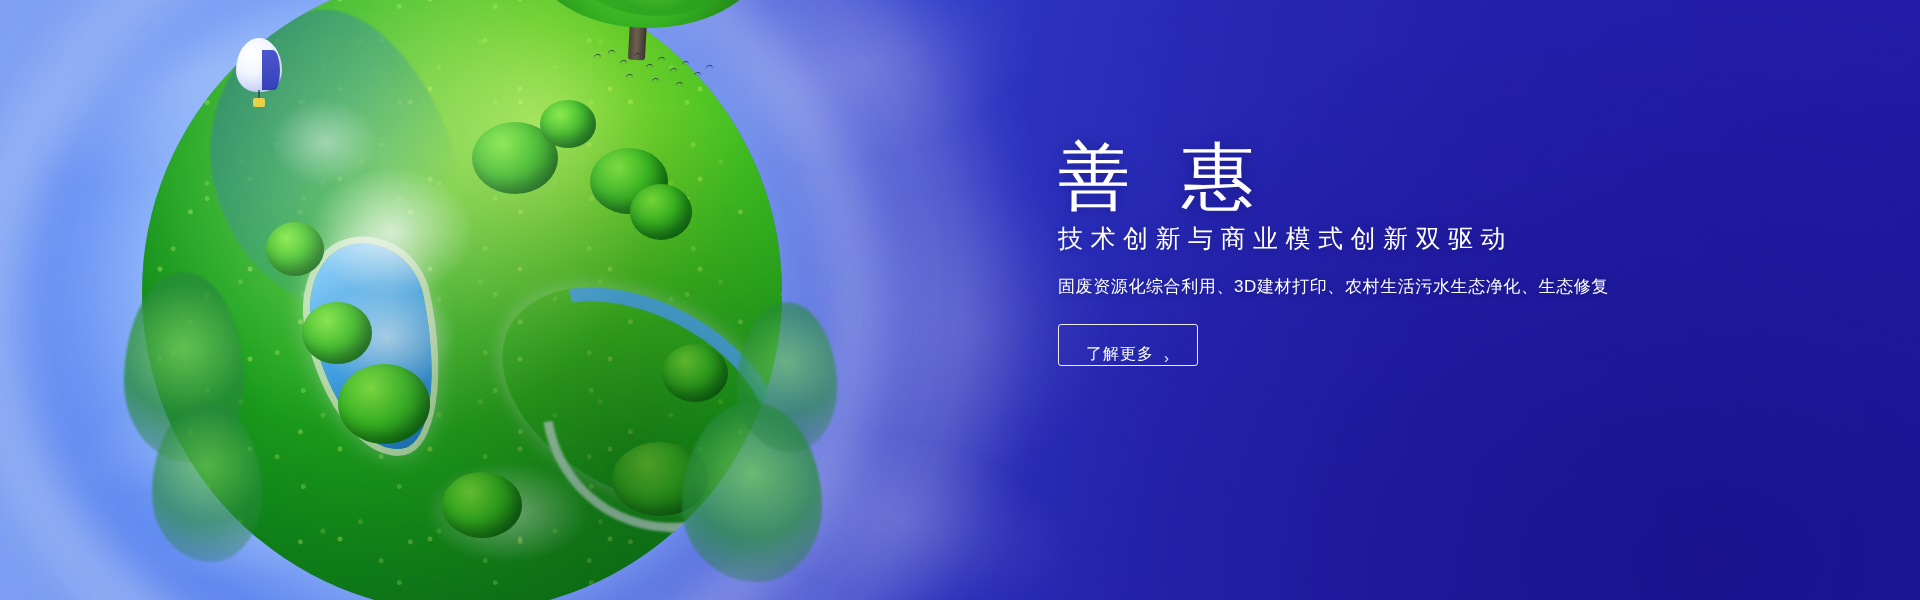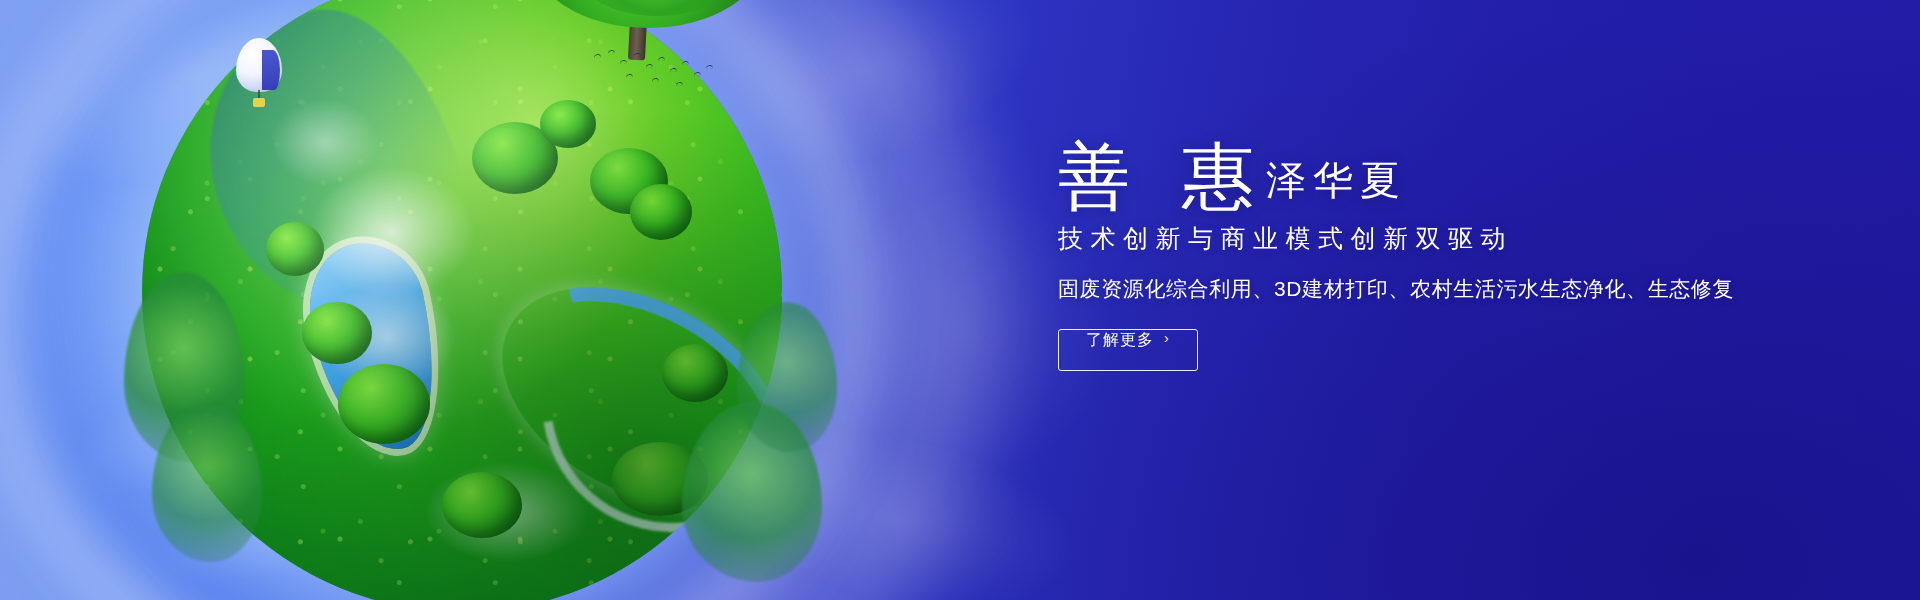--- a/index.html
+++ b/index.html
@@ -274,30 +274,30 @@
     font-size:25px;
     letter-spacing:7.5px;
     white-space:nowrap;
     margin-top:6px;
     margin-bottom:20px;
     text-shadow:0 1px 8px rgba(10,10,60,.30);
   }
 
   .desc {
     color:#ffffff;
-    font-size:21px;
+    font-size:17px;
     letter-spacing:.6px;
     white-space:nowrap;
     margin-bottom:26px;
     text-shadow:0 1px 7px rgba(10,10,60,.30);
   }
 
   .cta {
     display:inline-flex;
-    align-items:flex-start;
+    align-items:flex-end;
     justify-content:center;
     gap:10px;
     width:140px; height:42px;
     border:1px solid rgba(255,255,255,.92);
     border-radius:3px;
     background:transparent;
     color:#ffffff;
     font-size:16px;
     letter-spacing:1px;
     cursor:pointer;
@@ -383,21 +383,20 @@
     <div class="bird" style="left:86px; top:34px;"></div>
     <div class="bird" style="left:36px; top:26px;"></div>
   </div>
 
   <div class="content">
 
     <div class="headline">
       <span class="hl-big">善</span>
       <span class="hl-gap"></span>
       <span class="hl-big">惠</span>
-      <span class="hl-small">泽华夏</span>
     </div>
 
     <div class="subtitle">技术创新与商业模式创新双驱动</div>
 
     <div class="desc">固废资源化综合利用、3D建材打印、农村生活污水生态净化、生态修复</div>
 
     <button class="cta">
       <span>了解更多</span>
       <span class="cta-arrow">›</span>
     </button>

